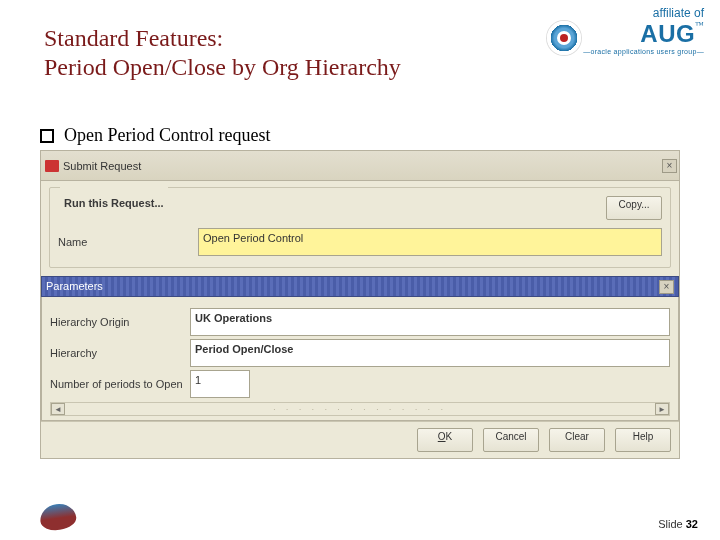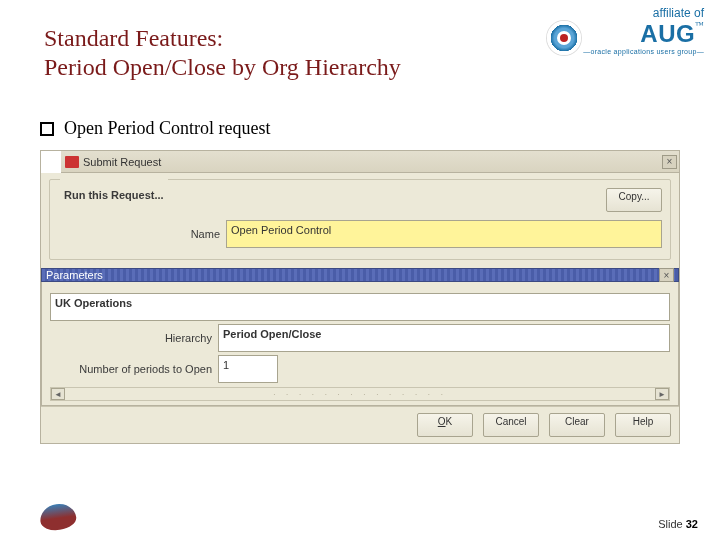--- a/index.html
+++ b/index.html
@@ -40,44 +40,43 @@
   .title {
     position: absolute;
     top: 24px; left: 44px;
     font-size: 24px;
     color: #7a1a1a;
     line-height: 1.2;
   }
 
   .bullet-row {
     position: absolute;
-    top: 118px; left: 40px;
+    top: 125px; left: 40px;
     display: flex; align-items: center; gap: 10px;
     font-size: 18px; color: #000;
   }
   .bullet-square {
     width: 14px; height: 14px; border: 2px solid #000; background:#fff;
   }
 
   
   .win {
     position: absolute;
     top: 150px; left: 40px; right: 40px;
     width: 640px;
     font-family: Tahoma, Arial, sans-serif;
     font-size: 11px;
     color: #333;
     border: 1px solid #b7b29f;
   }
   .titlebar {
     background: linear-gradient(#e3dfcf,#d9d4c0);
     border-bottom: 1px solid #b7b29f;
-    height: 22px; display:flex; align-items:center; justify-content:space-between;
+    height: 30px; display:flex; align-items:center; justify-content:space-between;
     padding: 0 2px;
-    margin-left: 20px;
   }
   .titlebar-left { display:flex; align-items:center; gap:4px; padding-left:2px;}
   .sys-icon { width:14px;height:12px;background:#c33;border-radius:1px; }
   .titlebar-x {
     width:15px;height:14px;background:#d7d2bf;border:1px solid #9e9a87;
     display:flex;align-items:center;justify-content:center;font-size:10px;color:#555;
   }
   .win-body { background:#ece9d8; padding:6px 8px 8px 8px; position:relative; }
   .groupbox {
     border:1px solid #c9c5b1; border-radius:2px;
@@ -90,31 +89,31 @@
   .top-row { display:flex; justify-content:flex-end; margin-bottom:8px; }
   .btn {
     background:linear-gradient(#f6f4ea,#e6e3d3);
     border:1px solid #a8a48f; border-radius:2px;
     padding:2px 18px; font-family:Tahoma,Arial,sans-serif; font-size:11px;
     color:#333; min-width:62px; text-align:center;
   }
   .btn.small { padding:1px 10px; min-width:56px; font-size:10px; height:24px; line-height:14px;}
   .btn-row { display:flex; justify-content:flex-end; gap:10px; padding:6px 8px; background:#ece9d8; border-top:1px solid #c9c5b1;}
   .form-row { display:flex; align-items:center; margin:3px 0; }
-  .form-lbl { width:140px; text-align:right; padding-right:6px; color:#3a3a3a;margin-left:28px; }
+  .form-lbl { width:140px; padding-right:6px; color:#3a3a3a; }
   .txt {
     flex:1; height:28px; line-height:18px; padding:0 4px;
     border:1px solid #a8a48f; background:#fff; font-size:11px;
   }
   .txt.yellow { background:#fff49a; }
 
   
   .params-bar {
     background: repeating-linear-gradient(90deg,#5a6db8 0 3px,#4a5da8 3px 6px);
-    color:#fff; height:14px; line-height:17px;
+    color:#fff; height:21px; line-height:17px;
     display:flex; justify-content:space-between; align-items:center;
     padding:0 4px; border:1px solid #3c4a82;
     font-size:11px;
   }
   .params-bar .pbx { width:15px; height:14px; background:#d7d2bf;border:1px solid #9e9a87;color:#555;display:flex;align-items:center;justify-content:center;font-size:10px;}
   .params-body { background:#ece9d8; border:1px solid #b7b29f; border-top:none; padding:8px 8px 4px 8px; }
   .params-body .txt { background:#fff; }
   .params-body .txt.bold { font-weight:bold; }
   .scroll-track {
     height:14px; background:#ece9d8; border:1px solid #c9c5b1;
@@ -188,20 +187,21 @@
       </div>
     </div>
   </div>
 
   <div class="params-bar">
     <span>Parameters</span>
     <span class="pbx">×</span>
   </div>
   <div class="params-body">
     <div class="form-row">
+      <div class="form-lbl">Hierarchy Origin</div>
       <div class="txt bold">UK Operations</div>
     </div>
     <div class="form-row">
       <div class="form-lbl">Hierarchy</div>
       <div class="txt bold">Period Open/Close</div>
     </div>
     <div class="form-row">
       <div class="form-lbl">Number of periods to Open</div>
       <div class="txt" style="max-width:60px;">1</div>
     </div>

